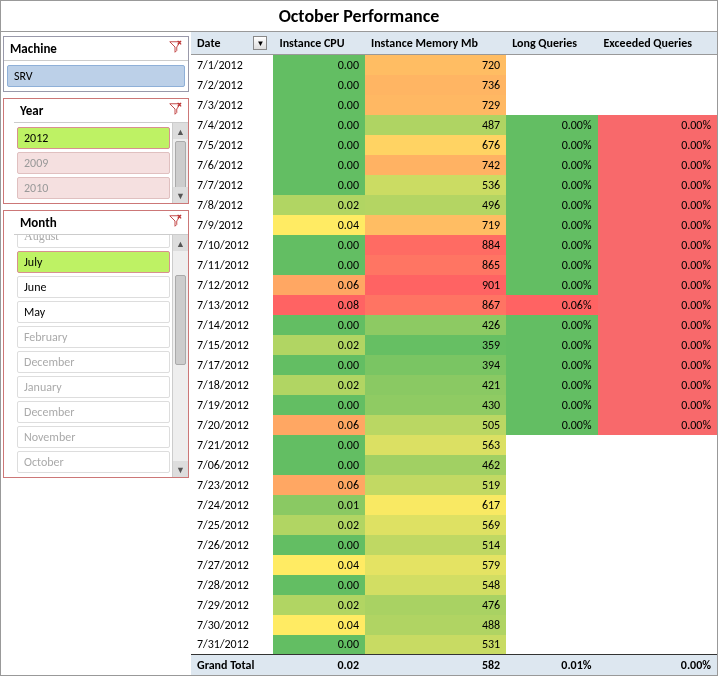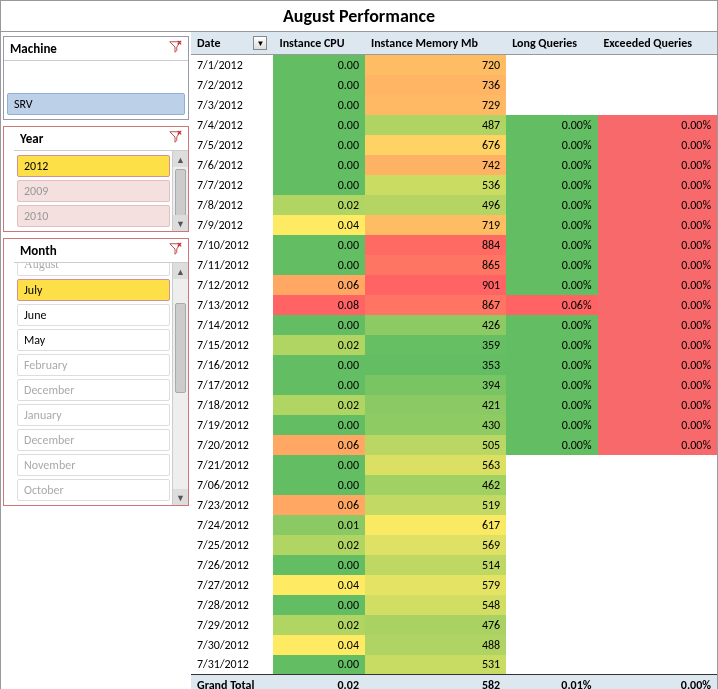--- a/index.html
+++ b/index.html
@@ -5,42 +5,42 @@
 * { box-sizing: border-box; margin: 0; padding: 0; font-family: Calibri, Arial, sans-serif; }
 body { background: #fff; width: 718px; font-size: 12px; color: #000; }
 .header-title { grid-column: 1 / -1; text-align: center; font-weight: bold; font-size: 18px; padding: 4px; border-bottom: 1px solid #999; background: #fff; }
 .layout { display: flex; }
 .slicers { width: 190px; display: flex; flex-direction: column; gap: 6px; padding: 4px 2px; }
 .slicer { border: 1px solid #99a; background: #fff; position: relative; }
 .slicer.red { border-color: #c77; padding-left: 10px; }
 .slicer-head { display: flex; align-items: center; justify-content: space-between; padding: 3px 6px; border-bottom: 1px solid #ccc; font-weight: bold; font-size: 13px; }
 .slicer-body { padding: 4px 3px; display: flex; flex-direction: column; gap: 3px; max-height: 270px; overflow: hidden; position: relative;}
 .slicer-item { padding: 3px 6px; border: 1px solid #ddd; border-radius: 2px; background: #fff; font-size: 12px; cursor: pointer;}
-.slicer-item.sel-blue { background: #bcd0e8; border-color: #8fb0d8; margin-top: 28px; }
-.slicer-item.sel-red { background: #fde047; border-color: #d89090; }
+.slicer-item.sel-blue { background: #bcd0e8; border-color: #8fb0d8; }
+.slicer-item.sel-red { background: #bef264; border-color: #d89090; }
 .slicer-item.avail-red { background: #f5e0e0; border-color: #e0c0c0; color: #999;}
 .slicer-item.dim { color: #aaa; }
 .slicer-scroll { position: absolute; right: 0; top: 0; bottom: 0; width: 16px; background: #eee; border-left: 1px solid #ccc; }
 .slicer-scroll .arrow { height: 16px; display: flex; align-items: center; justify-content: center; font-size: 9px; color: #555; background: #ddd; cursor: pointer;}
 .slicer-scroll .thumb { position: absolute; left: 2px; right: 2px; background: #ccc; border: 1px solid #aaa; border-radius: 2px; }
 .clear-icon svg { width: 14px; height: 14px; }
 .table-area { flex: 1; }
 table { border-collapse: collapse; width: 100%; }
 th { background: #dde7f0; font-weight: bold; text-align: left; padding: 4px 6px; border-bottom: 1px solid #999; font-size: 12px; white-space: nowrap;}
 th .drop { float: right; border: 1px solid #888; width: 14px; height: 14px; display: inline-flex; align-items: center; justify-content: center; font-size: 8px; background: linear-gradient(#fff,#ddd); margin-left: 4px;}
 td { padding: 2px 6px; font-size: 12px; height: 20px; text-align: right; border: none;}
 td.date { text-align: left; }
 tr.total td { background: #dde7f0; font-weight: bold; border-top: 1px solid #333;}
 .wrapper { border: 1px solid #999; }
 </style>
 </head>
 <body>
 
 <div class="wrapper">
-  <div class="header-title">August Performance</div>
+  <div class="header-title">October Performance</div>
   <div class="layout">
     <div class="slicers">
 
       <div class="slicer">
         <div class="slicer-head">
           <span>Machine</span>
           <span class="clear-icon">
             <svg viewBox="0 0 16 16">
                 <path d="M2 2 L8 8 L8 14 L10 12 L10 8 L14 2 Z" fill="none" stroke="#b33" stroke-width="1"></path>
                 <path d="M11 1 L15 5 M15 1 L11 5" stroke="#b33" stroke-width="1.5"></path>
@@ -216,27 +216,20 @@
               <td style="background:rgb(248,105,107)">0.00%</td>
             </tr>
             <tr>
               <td class="date">7/15/2012</td>
               <td style="background:rgb(177,213,99)">0.02</td>
               <td style="background:rgb(102,191,99)">359</td>
               <td style="background:rgb(99,190,99)">0.00%</td>
               <td style="background:rgb(248,105,107)">0.00%</td>
             </tr>
             <tr>
-              <td class="date">7/16/2012</td>
-              <td style="background:rgb(99,190,99)">0.00</td>
-              <td style="background:rgb(99,190,99)">353</td>
-              <td style="background:rgb(99,190,99)">0.00%</td>
-              <td style="background:rgb(248,105,107)">0.00%</td>
-            </tr>
-            <tr>
               <td class="date">7/17/2012</td>
               <td style="background:rgb(99,190,99)">0.00</td>
               <td style="background:rgb(122,197,99)">394</td>
               <td style="background:rgb(99,190,99)">0.00%</td>
               <td style="background:rgb(248,105,107)">0.00%</td>
             </tr>
             <tr>
               <td class="date">7/18/2012</td>
               <td style="background:rgb(177,213,99)">0.02</td>
               <td style="background:rgb(138,201,99)">421</td>

